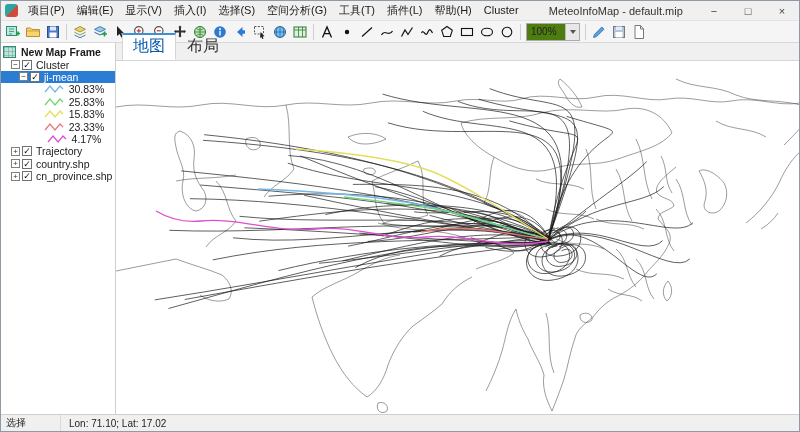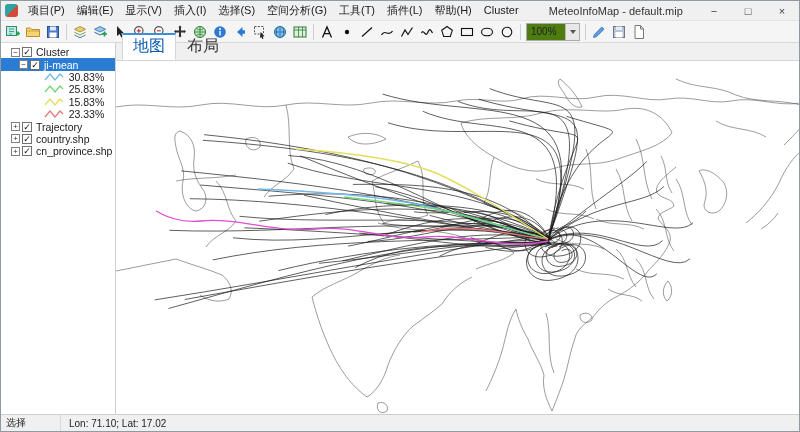--- a/index.html
+++ b/index.html
@@ -252,20 +252,24 @@
         <svg viewBox="0 0 16 16">
           <path d="M4 1.5h5.5L12.5 5v9.5H4z" fill="#fff" stroke="#777"></path>
           <path d="M9.5 1.5V5h3" fill="none" stroke="#777"></path>
         </svg>
       </div>
   </div>
 
   <div class="main">
 
     <div class="side">
+      <div class="trow frame">
+        <span class="frame-icon"></span>
+        <span class="lbl">New Map Frame</span>
+      </div>
       <div class="trow ind1">
         <span class="expander">−</span>
         <span class="chk">✓</span>
         <span class="lbl">Cluster</span>
       </div>
       <div class="trow ind2 sel">
         <span class="expander">−</span>
         <span class="chk">✓</span>
         <span class="lbl">ji-mean</span>
       </div>
@@ -285,20 +289,26 @@
         <svg class="legsym" width="20" height="10" viewBox="0 0 20 10">
             <polyline points="1,8 6,2 11,8 16,2 19,5" fill="none" stroke-width="1.3" stroke="#e4de5a"></polyline>
           </svg>
         <span class="lbl">15.83%</span>
       </div>
       <div class="trow ind3">
         <svg class="legsym" width="20" height="10" viewBox="0 0 20 10">
             <polyline points="1,8 6,2 11,8 16,2 19,5" fill="none" stroke-width="1.3" stroke="#e87878"></polyline>
           </svg>
         <span class="lbl">23.33%</span>
+      </div>
+      <div class="trow ind3">
+        <svg class="legsym" width="20" height="10" viewBox="0 0 20 10">
+            <polyline points="1,8 6,2 11,8 16,2 19,5" fill="none" stroke-width="1.3" stroke="#dd4fd0"></polyline>
+          </svg>
+        <span class="lbl">4.17%</span>
       </div>
       <div class="trow ind1">
         <span class="expander">+</span>
         <span class="chk">✓</span>
         <span class="lbl">Trajectory</span>
       </div>
       <div class="trow ind1">
         <span class="expander">+</span>
         <span class="chk">✓</span>
         <span class="lbl">country.shp</span>

